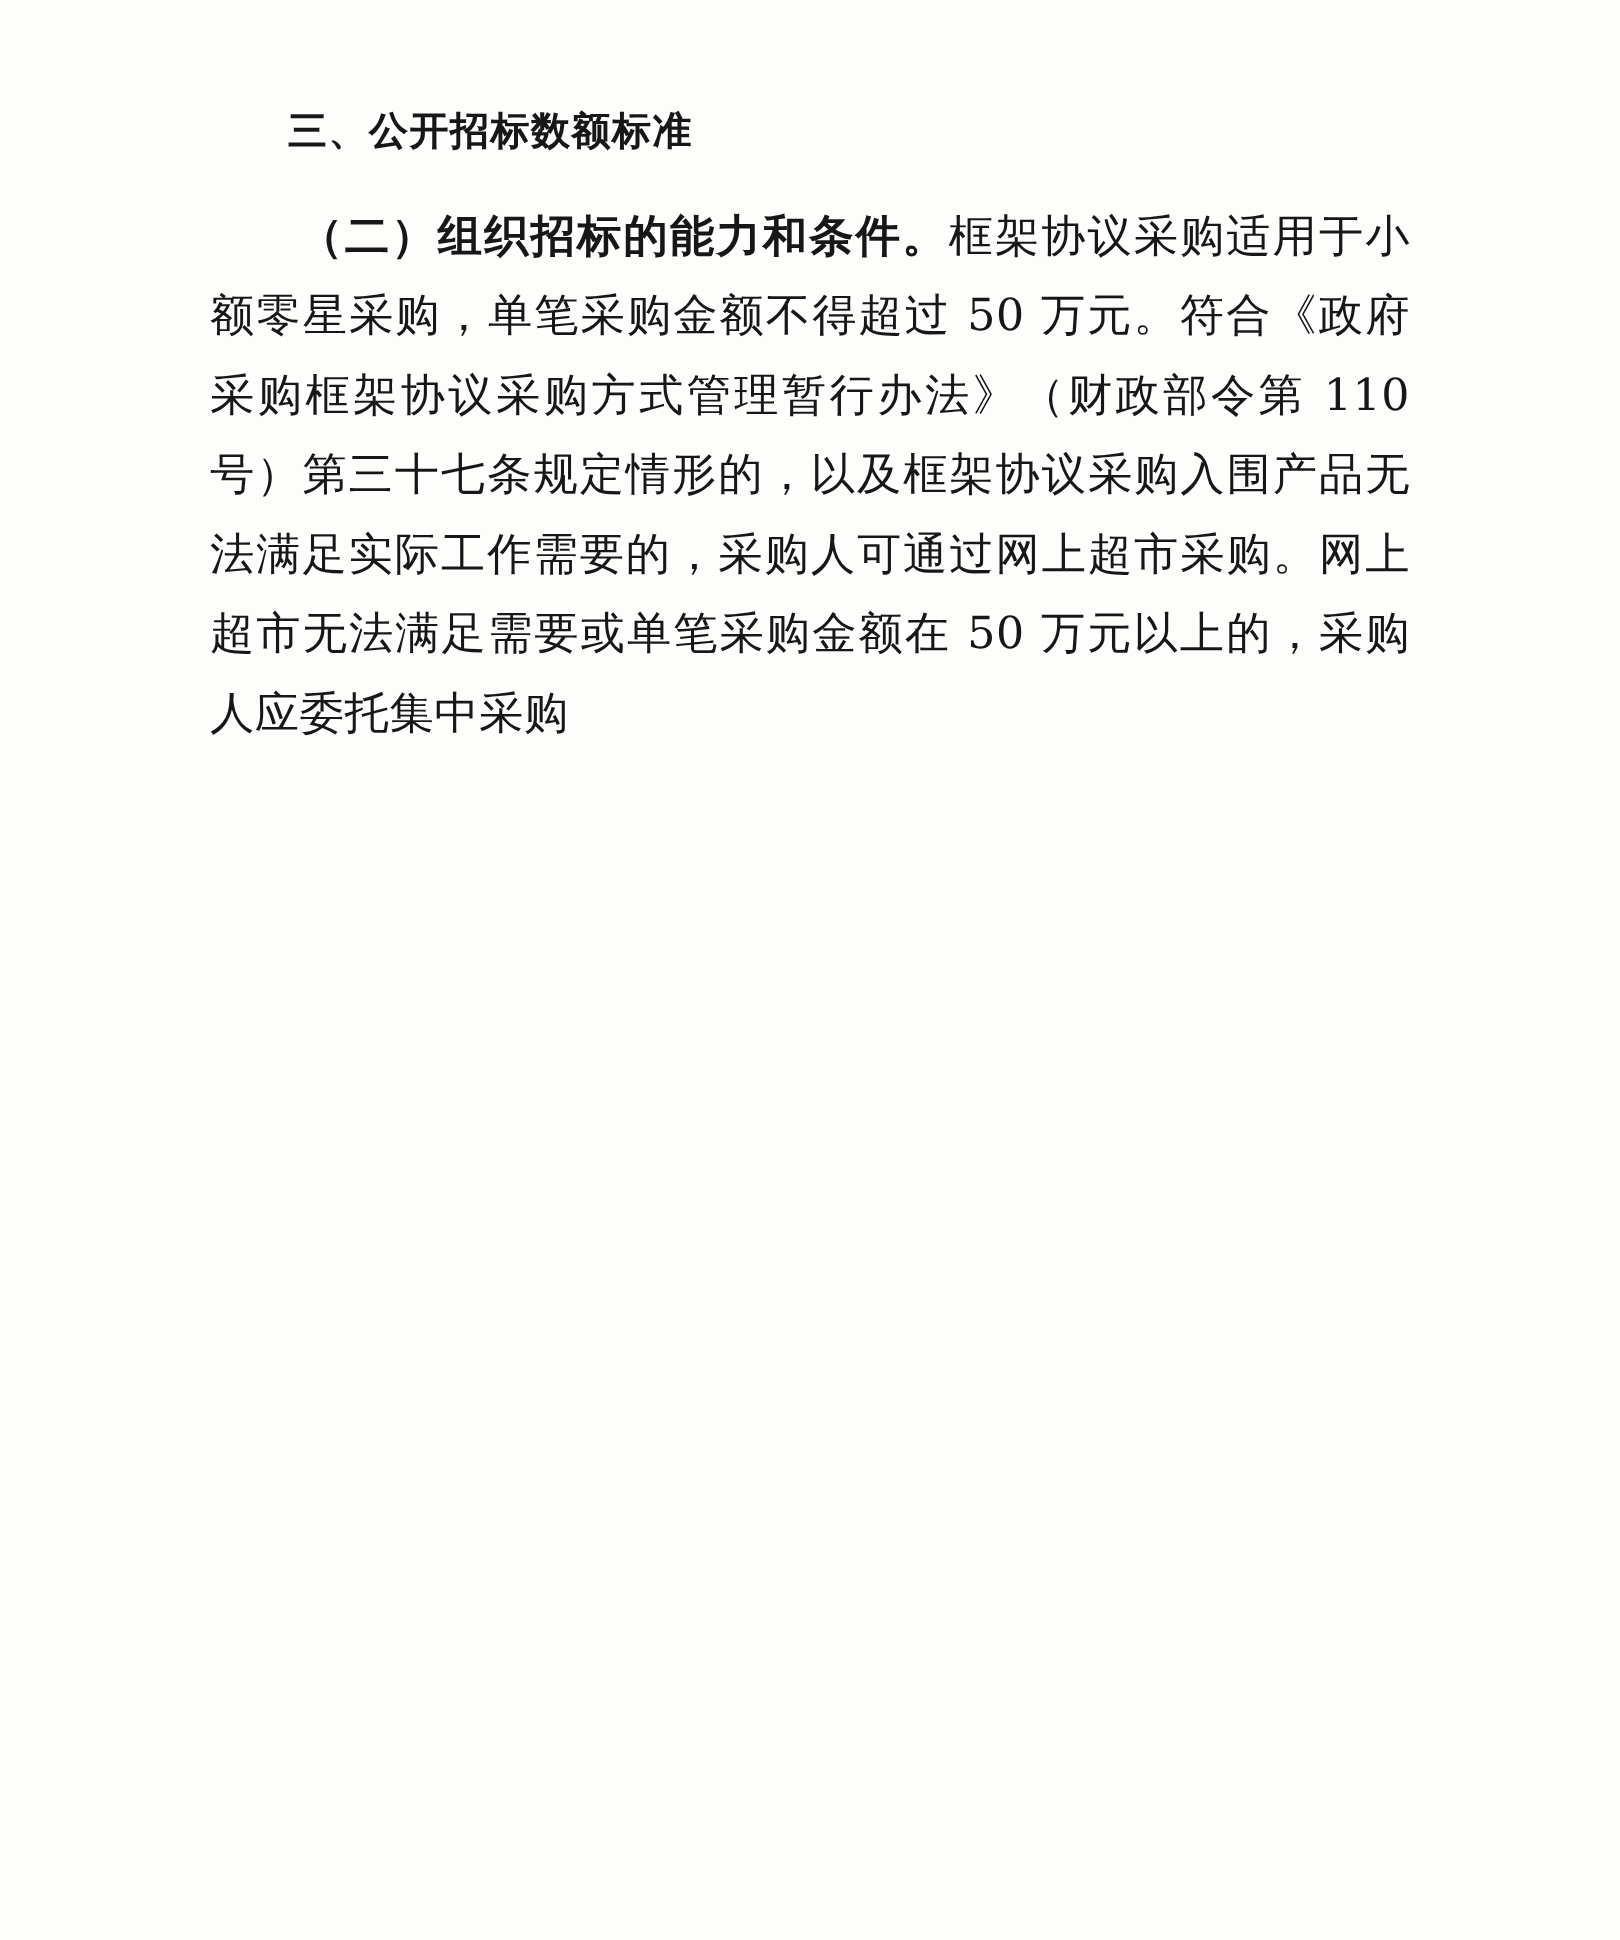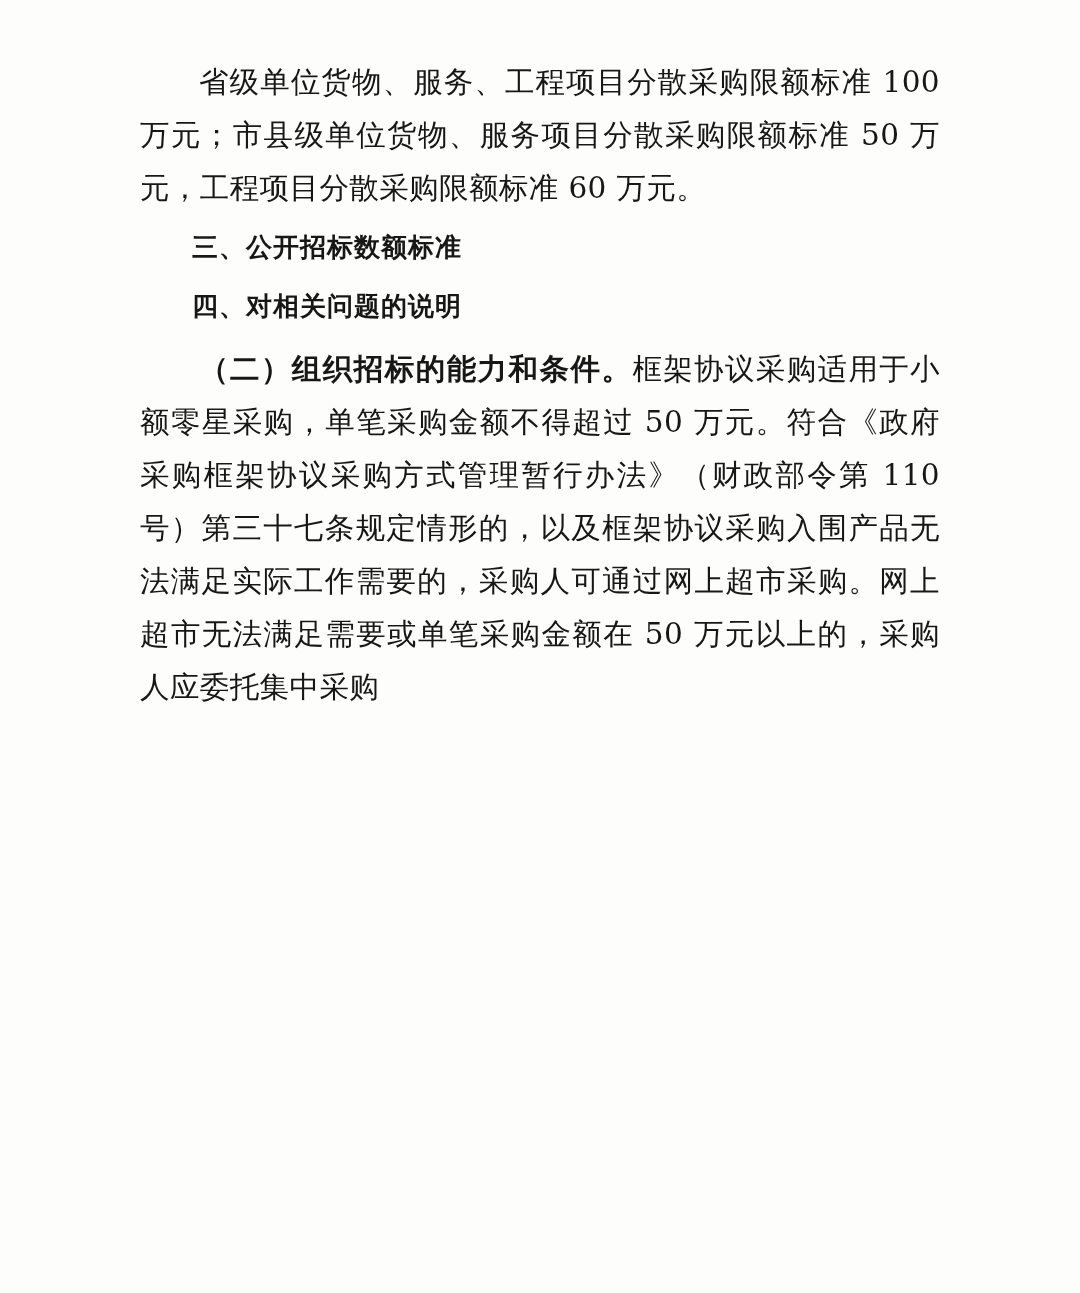--- a/index.html
+++ b/index.html
@@ -52,28 +52,26 @@
   }
   .gap-sm { height: 6px; }
   .gap-md { height: 10px; }
 </style>
 </head>
 <body>
 
 <div class="page">
   <div class="doc-body">
 
-    <p class="para">省级单位货物、服务、工程项目分散采购限额标准 100 万元；市县级单位货物、服务项目分散采购限额标准 50 万元，工程项目分散采购限额标准 60 万元。</p>
 
 
     <div class="gap-sm"></div>
     <p class="heading">三、公开招标数额标准</p>
 
 
     <div class="gap-sm"></div>
-    <p class="heading">四、对相关问题的说明</p>
 
 
     <div class="gap-md"></div>
     <p class="para"><span class="sub-lead">（二）组织招标的能力和条件。</span><span>框架协议采购适用于小额零星采购，单笔采购金额不得超过 50 万元。符合《政府采购框架协议采购方式管理暂行办法》（财政部令第 110 号）第三十七条规定情形的，以及框架协议采购入围产品无法满足实际工作需要的，采购人可通过网上超市采购。网上超市无法满足需要或单笔采购金额在 50 万元以上的，采购人应委托集中采购</span></p>
 
   </div>
 </div>
 
 </body></html>

